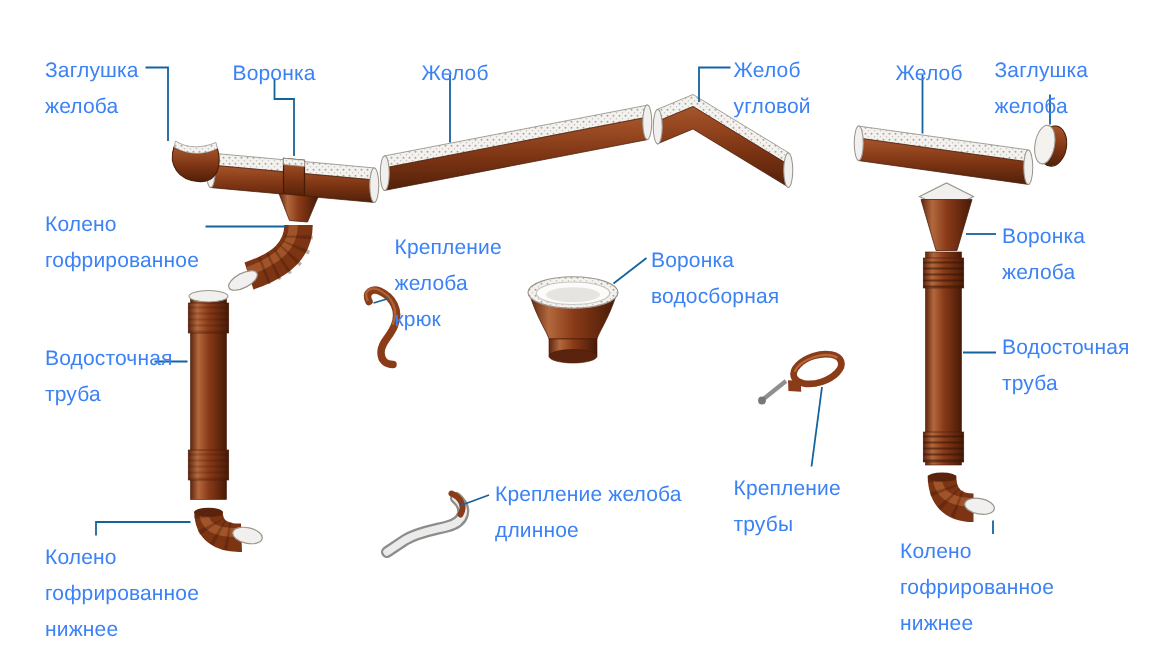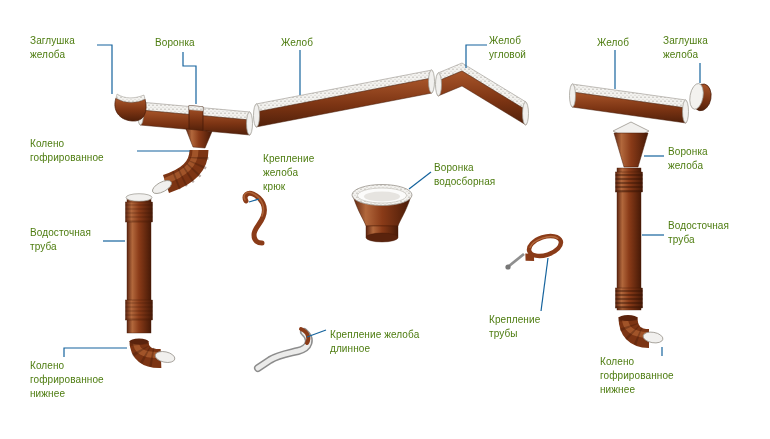--- a/index.html
+++ b/index.html
@@ -1,20 +1,20 @@
 <!DOCTYPE html>
 <html><head>
 <meta charset="utf-8">
 <style>
   html,body{margin:0;padding:0}
   body{width:770px;height:439px;background:#fff;position:relative;overflow:hidden;
        font-family:"Liberation Sans",sans-serif}
   .stage{position:absolute;inset:0}
   svg.art{position:absolute;left:0;top:0;display:block}
-  .lbl{position:absolute;color:#4d7c0f;font-size:10px;line-height:14px;
+  .lbl{position:absolute;color:#3b82f6;font-size:14px;line-height:24px;
        white-space:pre-line;letter-spacing:.1px}
 </style>
 </head>
 <body>
 
 <div class="stage">
 
 <svg class="art" width="770" height="439" viewBox="0 0 770 439">
   <defs>
     <linearGradient id="gradPipe" x1="0" y1="0" x2="1" y2="0">
@@ -190,21 +190,21 @@
 желоба
 крюк</div>
 <div class="lbl" style="left:434px;top:161px">Воронка
 водосборная</div>
 <div class="lbl" style="left:668px;top:145px">Воронка
 желоба</div>
 <div class="lbl" style="left:30px;top:226px">Водосточная
 труба</div>
 <div class="lbl" style="left:668px;top:219px">Водосточная
 труба</div>
-<div class="lbl" style="left:330px;top:328px">Крепление желоба
+<div class="lbl" style="left:330px;top:317px">Крепление желоба
 длинное</div>
 <div class="lbl" style="left:489px;top:313px">Крепление
 трубы</div>
 <div class="lbl" style="left:30px;top:359px">Колено
 гофрированное
 нижнее</div>
 <div class="lbl" style="left:600px;top:355px">Колено
 гофрированное
 нижнее</div>
 

